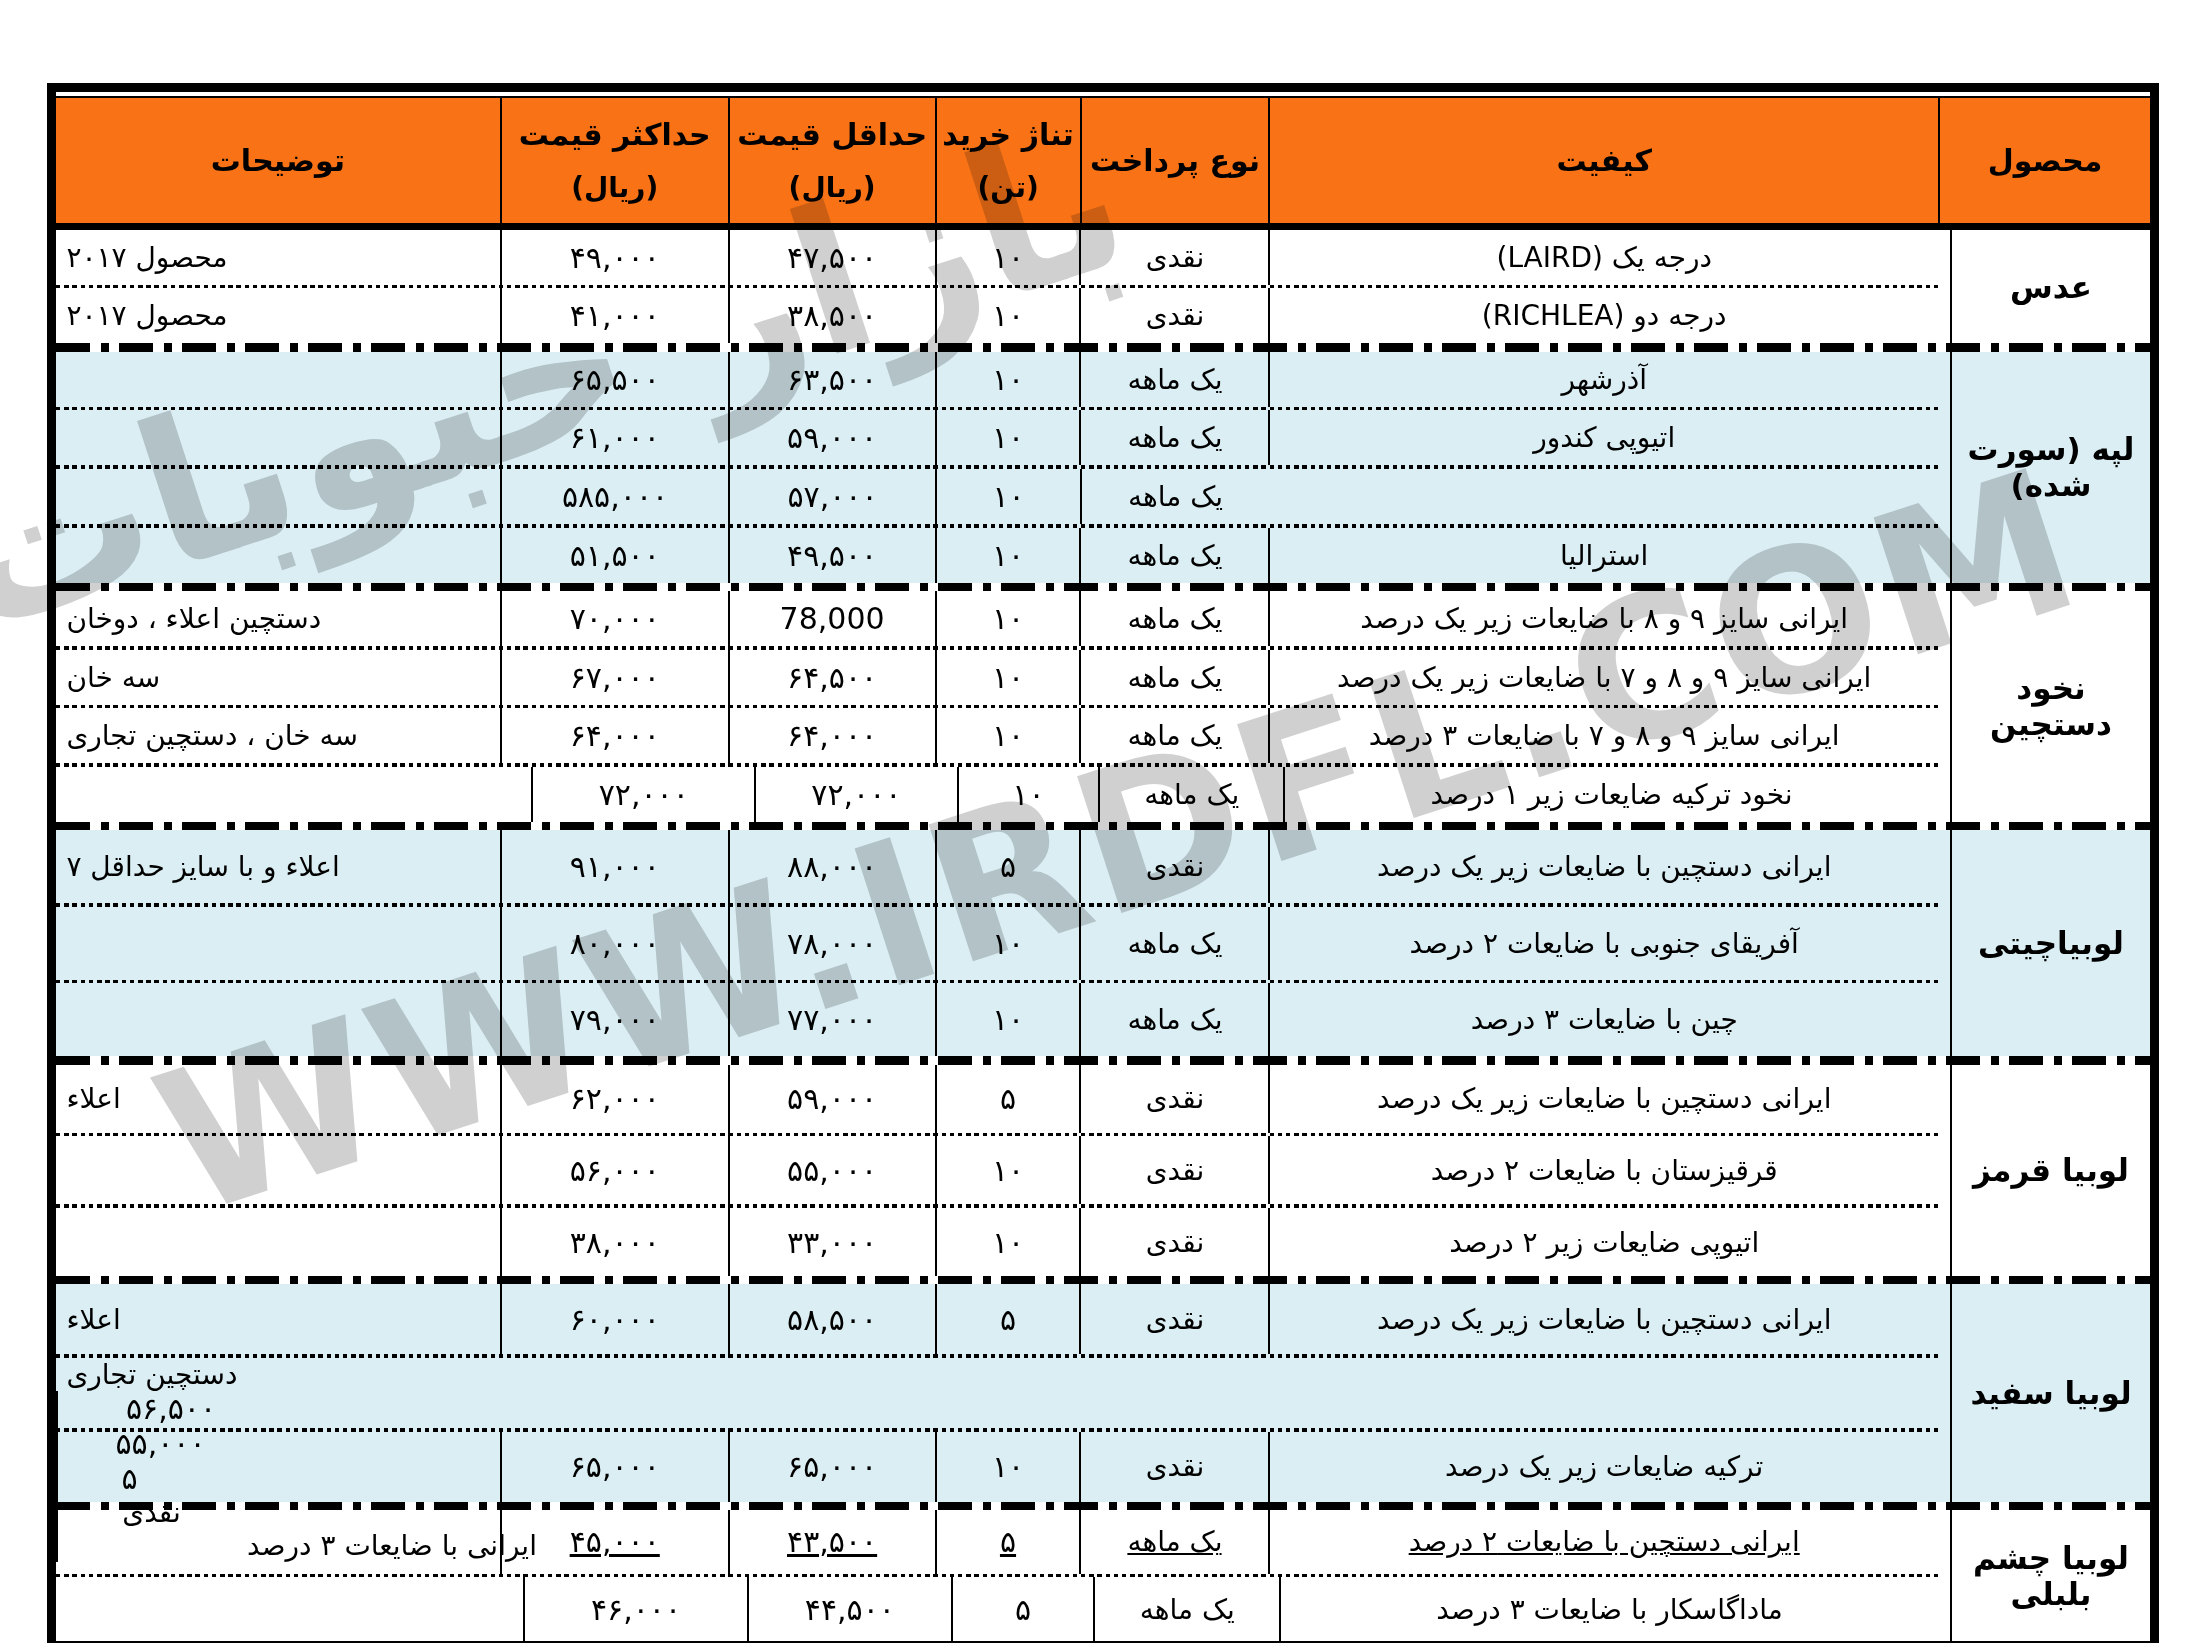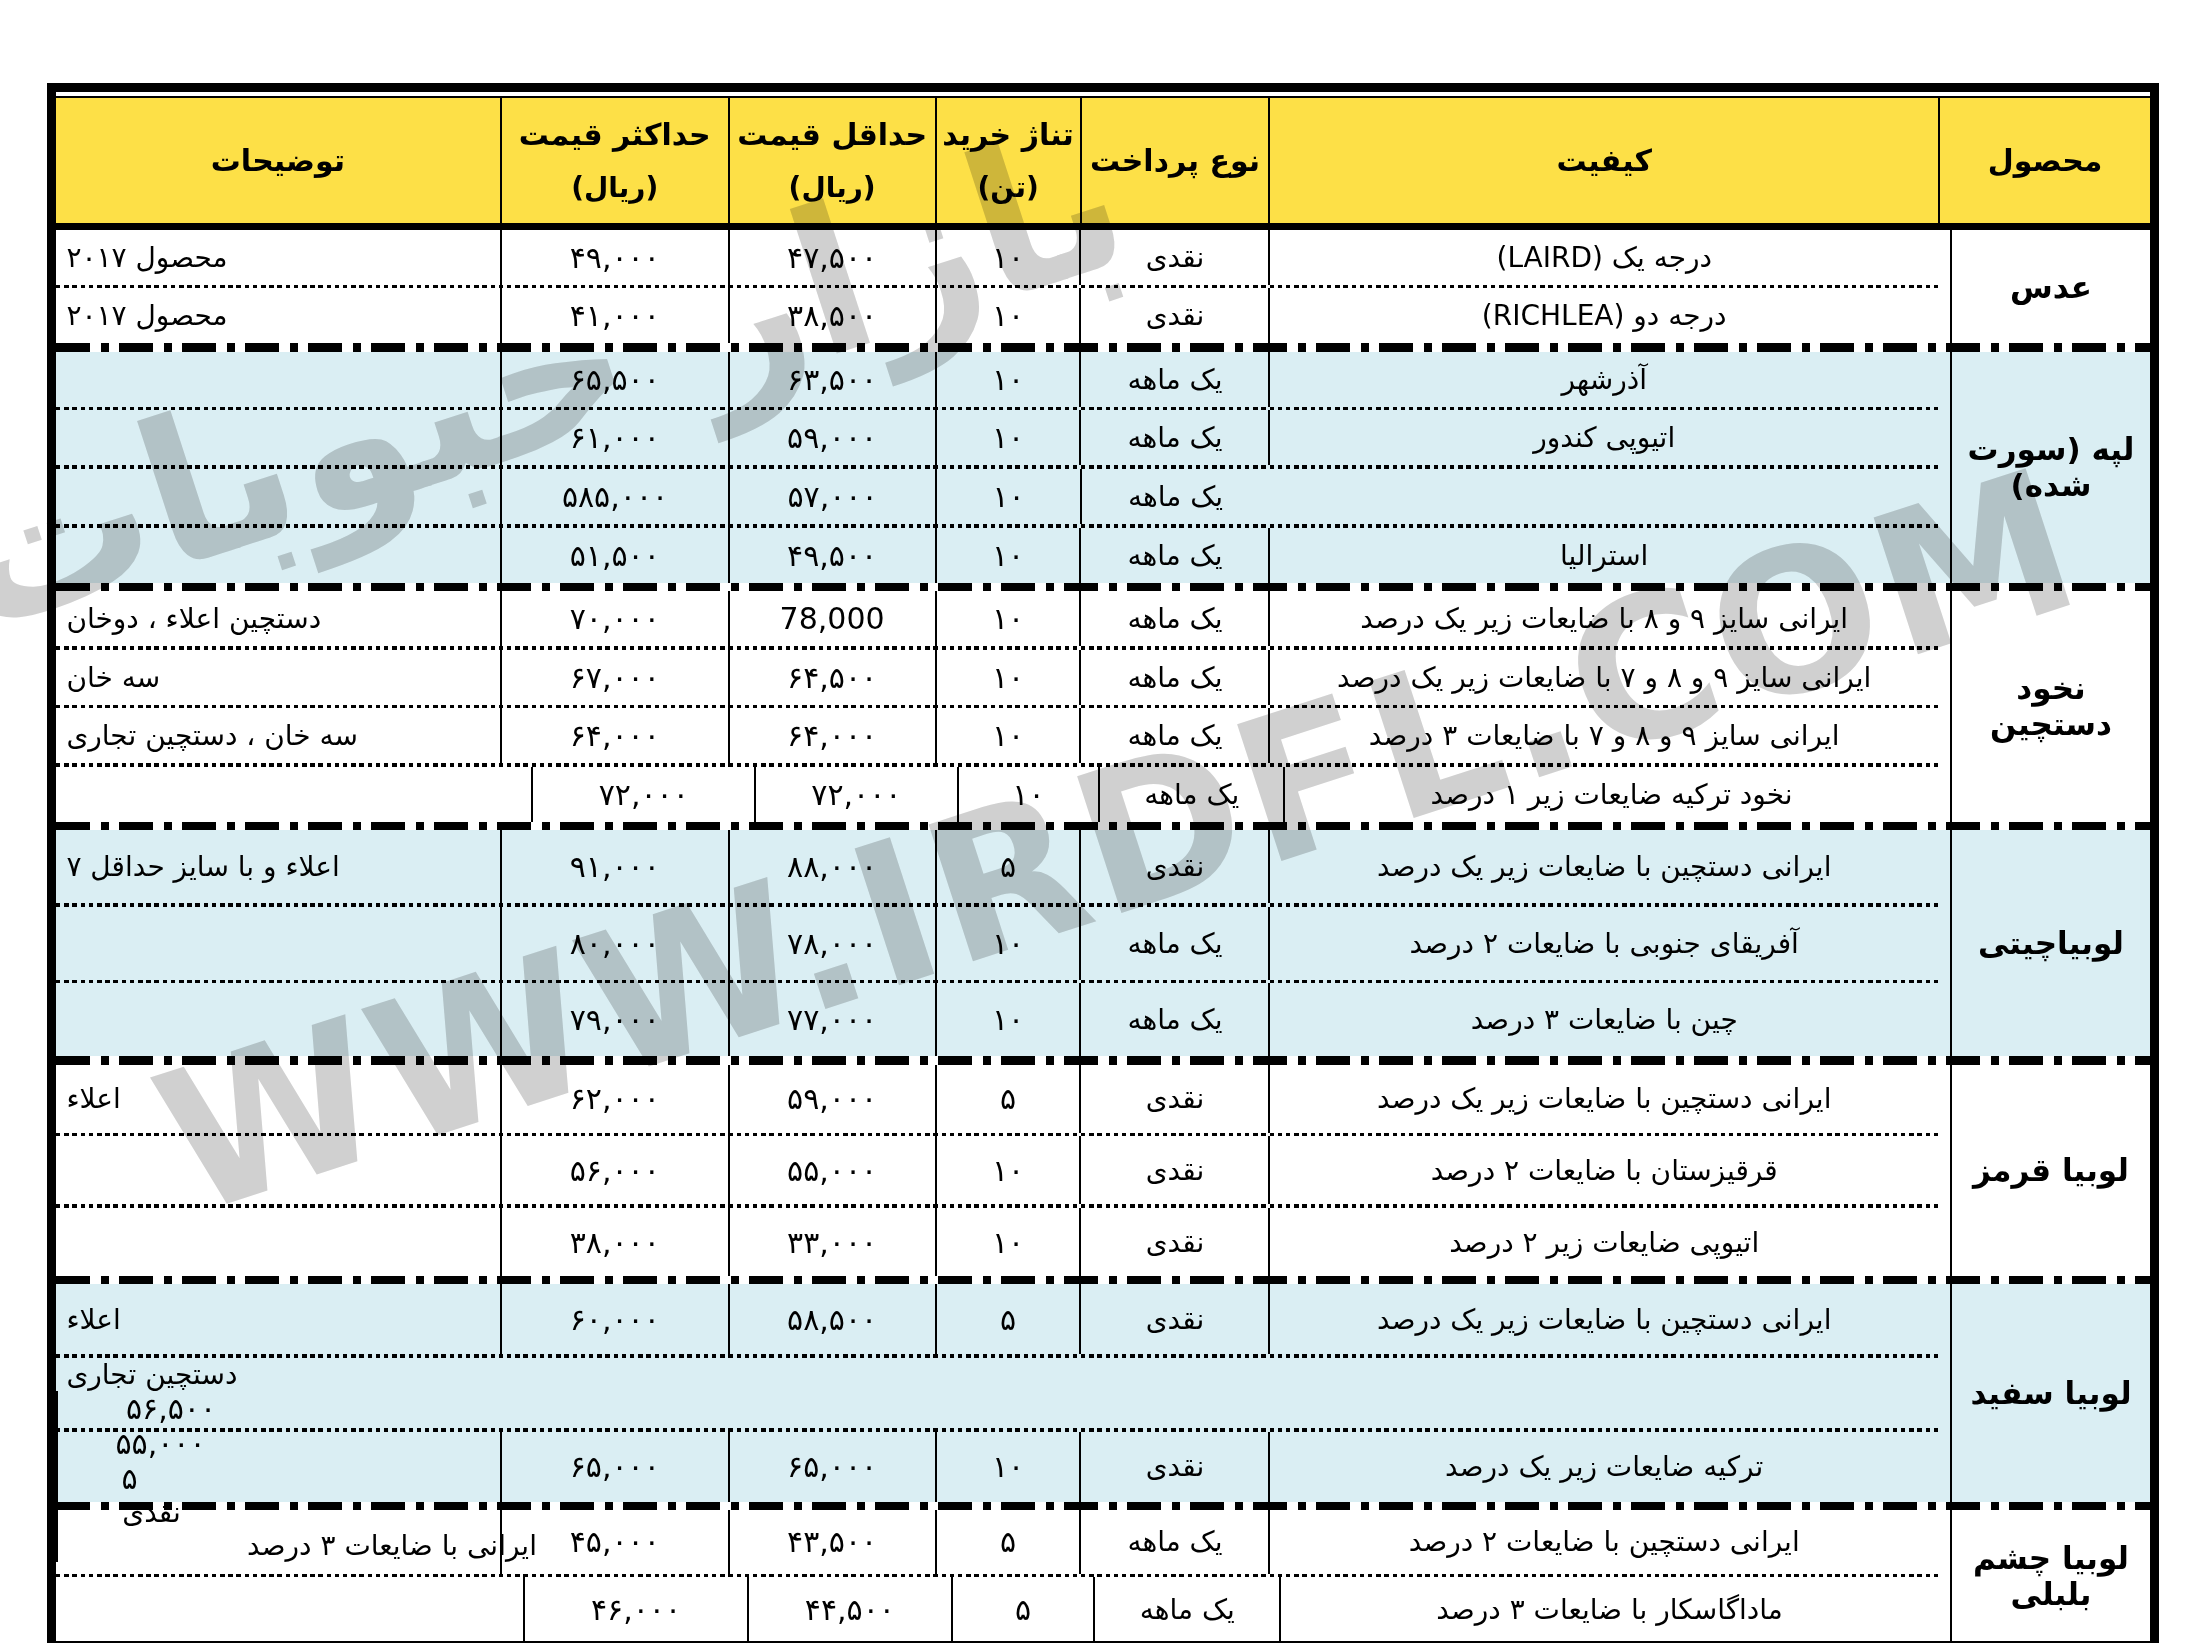--- a/index.html
+++ b/index.html
@@ -11,21 +11,21 @@
   
   .table-frame{
     position:absolute;left:47px;top:83px;width:2112px;
     border:9px solid #000;background:#fff;box-sizing:border-box;
   }
   .head-gap{height:3.7px;background:#fff;}
   
   .thead{
     display:flex;flex-direction:row;
     border-top:2.2px solid #000;border-bottom:7.4px solid #000;
-    background:#fde047;height:125px;box-sizing:content-box;
+    background:#f97316;height:125px;box-sizing:content-box;
   }
   .th{
     display:flex;flex-direction:column;align-items:center;justify-content:center;
     gap:19.3px;font-weight:bold;font-size:30px;direction:rtl;text-align:center;
     box-sizing:border-box;
   }
   .th .unit{font-size:28px;}
   
   .c-notes{width:444px;}
   .c-max{width:228px;border-left:2.2px solid #000;}
@@ -307,21 +307,21 @@
             <div class="cell c-ton num">۱۰</div>
             <div class="cell c-pay">نقدی</div>
             <div class="cell c-qual">ترکیه ضایعات زیر یک درصد</div>
           </div>
         </div>
         <div class="product-cell">لوبیا سفید</div>
       </div>
       <div class="dashline"></div>
       <div class="section">
         <div class="rows">
-          <div class="row" style="height: 64px;">
+          <div class="row" style="height: 64px; text-decoration: underline;">
             <div class="cell c-notes notes"></div>
             <div class="cell c-max num">۴۵,۰۰۰</div>
             <div class="cell c-min num">۴۳,۵۰۰</div>
             <div class="cell c-ton num">۵</div>
             <div class="cell c-pay">یک ماهه</div>
             <div class="cell c-qual">ایرانی دستچین با ضایعات ۲ درصد</div>
           </div>
           <div class="dotline"></div>
           <div class="row" style="height: 64px; padding-left: 30px;">
             <div class="cell c-notes notes"></div>

